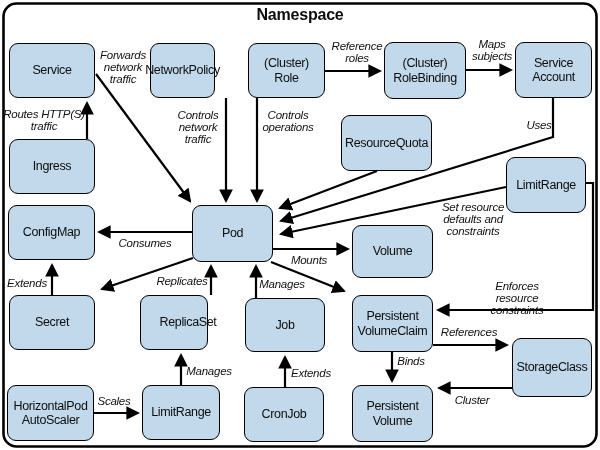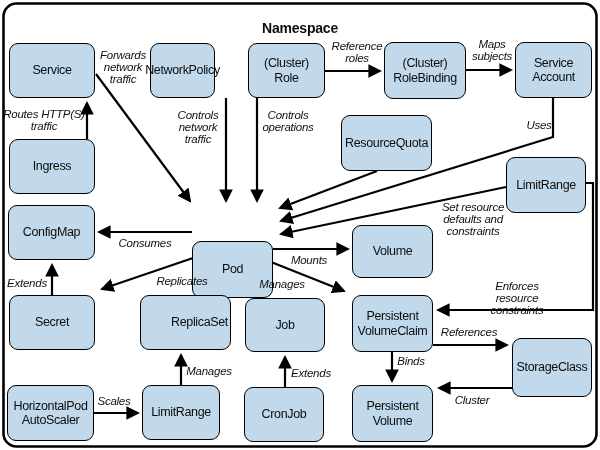--- a/index.html
+++ b/index.html
@@ -2,22 +2,22 @@
 <html><head>
 <meta charset="utf-8">
 <style>
   html,body{margin:0;padding:0;background:#fff;}
   .canvas{
     position:relative;width:600px;height:450px;background:#ffffff;
     font-family:"Liberation Sans", sans-serif;overflow:hidden;
   }
   .edges{position:absolute;left:0;top:0;width:600px;height:450px;}
   .title{
-    position:absolute;left:0;right:0;top:20px;text-align:center;
-    font-size:14px;font-weight:bold;color:#0d0d0d;letter-spacing:-0.2px;
+    position:absolute;left:0;right:0;top:6px;text-align:center;
+    font-size:16px;font-weight:bold;color:#0d0d0d;letter-spacing:-0.2px;
   }
   .node{
     position:absolute;display:flex;align-items:center;justify-content:center;
     background:#c1d9eb;border:1.8px solid #000;border-radius:9px;
     font-size:12.5px;letter-spacing:-0.35px;color:#0d0d0d;text-align:center;
     white-space:pre-line;line-height:1.15;box-sizing:border-box;
   }
   .elabel{
     position:absolute;transform:translate(-50%,-50%);
     font-style:italic;font-size:11.5px;letter-spacing:-0.25px;color:#111;
@@ -72,24 +72,24 @@
   <div class="node" style="left:248px;top:43px;width:77px;height:55px;">(Cluster)
 Role</div>
   <div class="node" style="left:384px;top:42px;width:82px;height:57px;">(Cluster)
 RoleBinding</div>
   <div class="node" style="left:515px;top:42px;width:77px;height:56px;">Service
 Account</div>
   <div class="node" style="left:9px;top:139px;width:86px;height:55px;">Ingress</div>
   <div class="node" style="left:341px;top:115px;width:91px;height:56px;">ResourceQuota</div>
   <div class="node" style="left:506px;top:157px;width:80px;height:56px;">LimitRange</div>
   <div class="node" style="left:8px;top:205px;width:87px;height:55px;">ConfigMap</div>
-  <div class="node" style="left:192px;top:205px;width:81px;height:57px;margin-top:36px;">Pod</div>
+  <div class="node" style="left:192px;top:205px;width:81px;height:57px;">Pod</div>
   <div class="node" style="left:352px;top:225px;width:81px;height:53px;">Volume</div>
   <div class="node" style="left:9px;top:295px;width:86px;height:55px;">Secret</div>
-  <div class="node" style="left:140px;top:295px;width:91px;height:55px;padding-left:28px;">ReplicaSet</div>
+  <div class="node" style="left:140px;top:295px;width:68px;height:55px;padding-left:28px;">ReplicaSet</div>
   <div class="node" style="left:245px;top:298px;width:80px;height:54px;">Job</div>
   <div class="node" style="left:352px;top:295px;width:81px;height:57px;">Persistent
 VolumeClaim</div>
   <div class="node" style="left:512px;top:338px;width:80px;height:59px;">StorageClass</div>
   <div class="node" style="left:7px;top:385px;width:87px;height:56px;">HorizontalPod
 AutoScaler</div>
   <div class="node" style="left:142px;top:385px;width:78px;height:55px;">LimitRange</div>
   <div class="node" style="left:244px;top:387px;width:80px;height:55px;">CronJob</div>
   <div class="node" style="left:352px;top:385px;width:81px;height:57px;">Persistent
 Volume</div>

